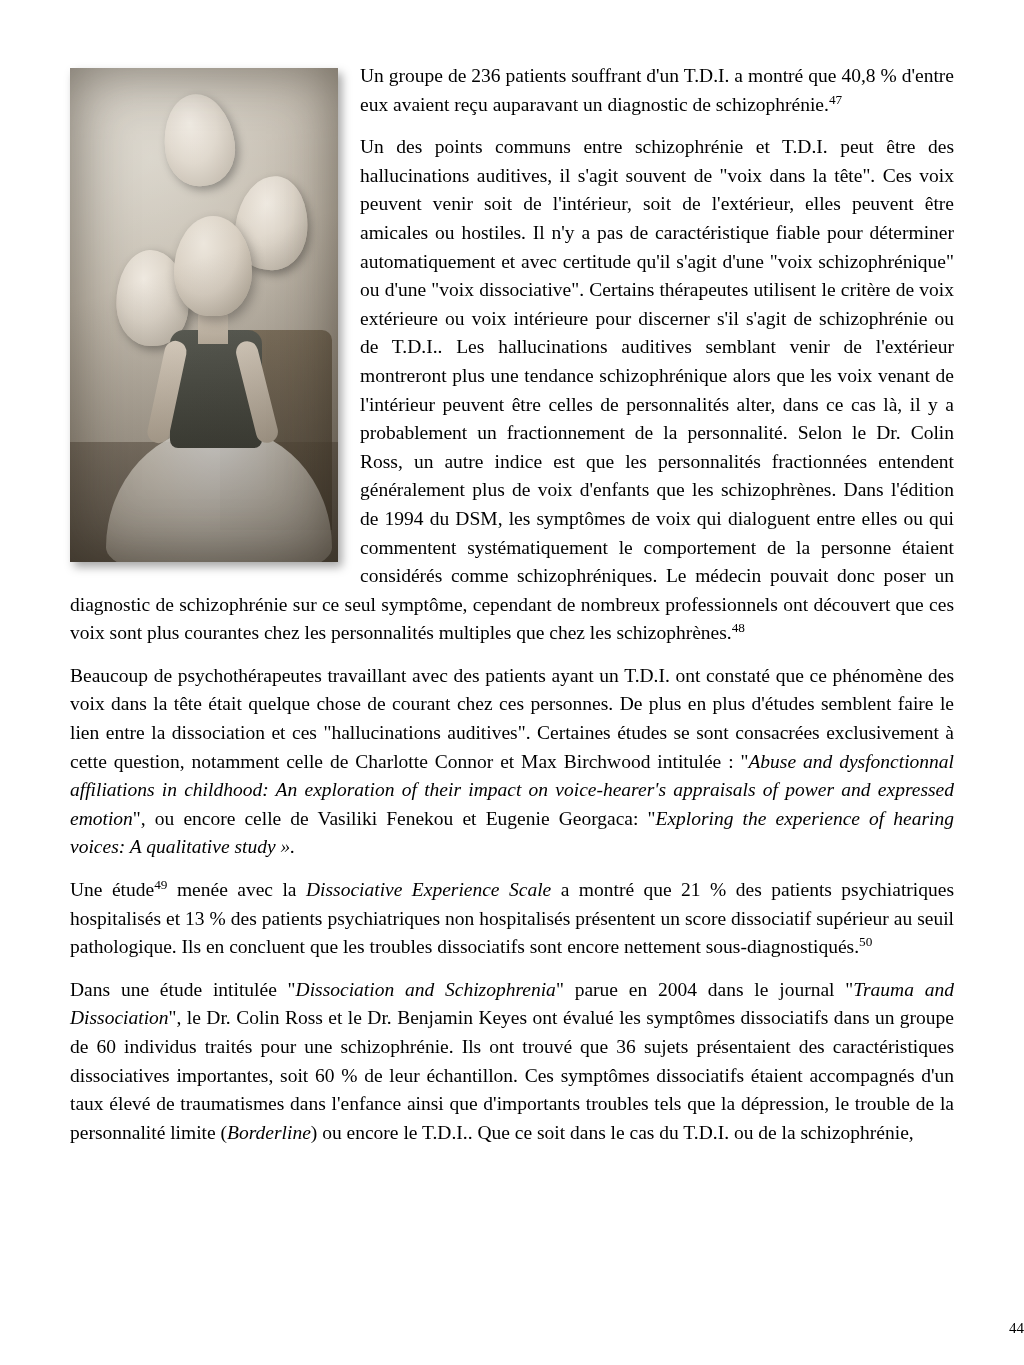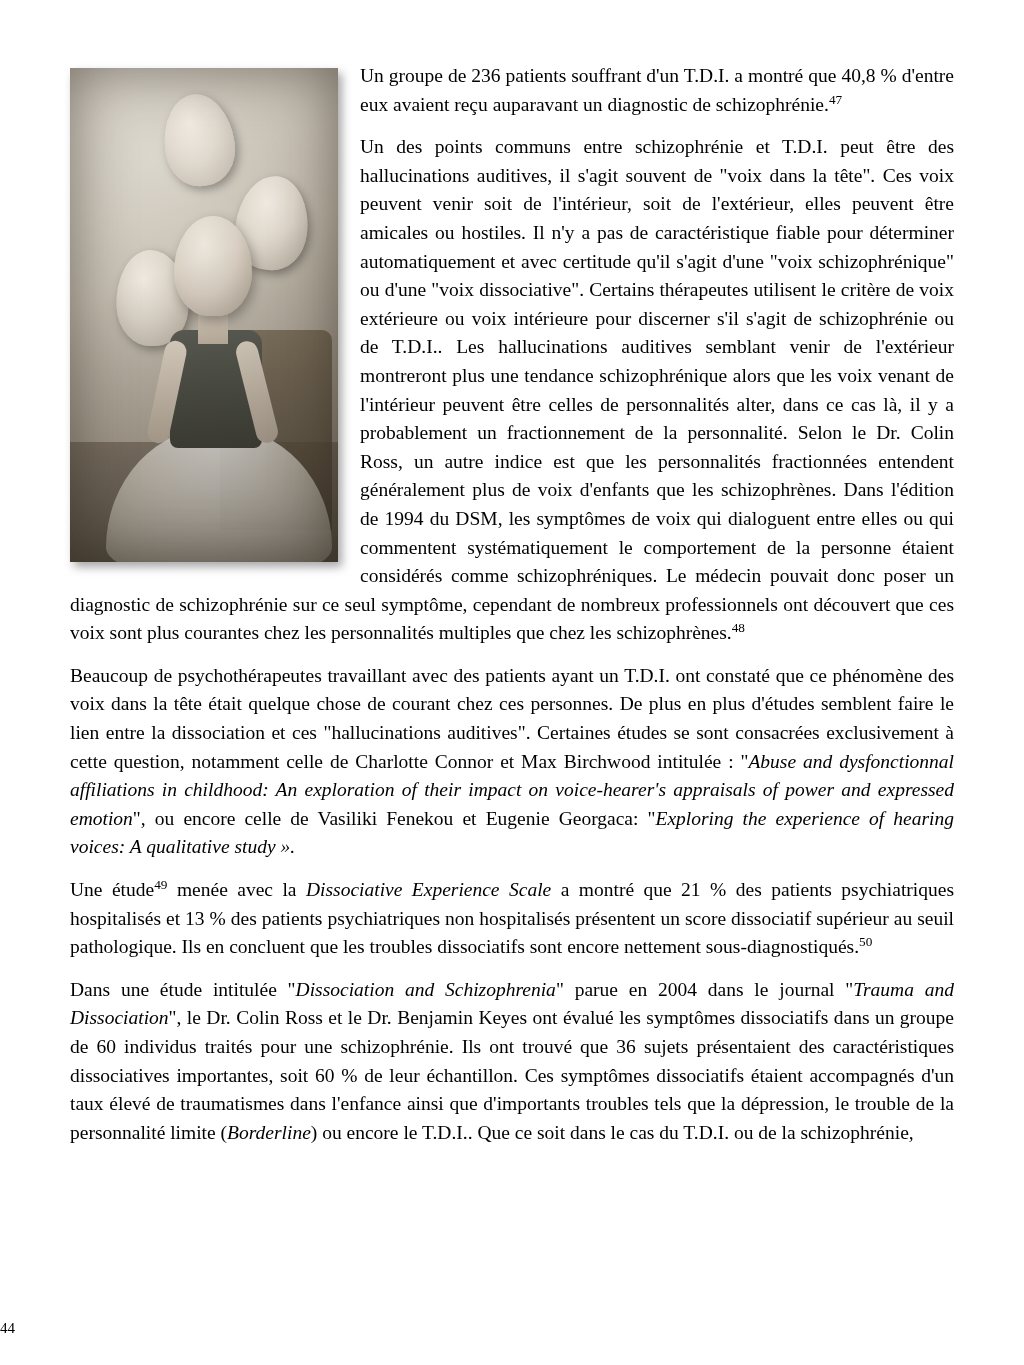--- a/index.html
+++ b/index.html
@@ -103,21 +103,21 @@
     filter: blur(0.4px);
   }
   .fig .vignette {
     position: absolute; inset: 0;
     box-shadow: inset 0 0 60px rgba(40,32,22,0.55);
   }
   .folio {
     position: absolute;
     left: 0; right: 0;
     bottom: 28px;
-    text-align: left;
+    text-align: right;
     font-size: 15px;
   }
   .clear { clear: both; }
   i, .it { font-style: italic; }
   sup { font-size: 0.68em; vertical-align: super; line-height: 0; }
 </style>
 </head>
 <body>
 
 <div class="page">

